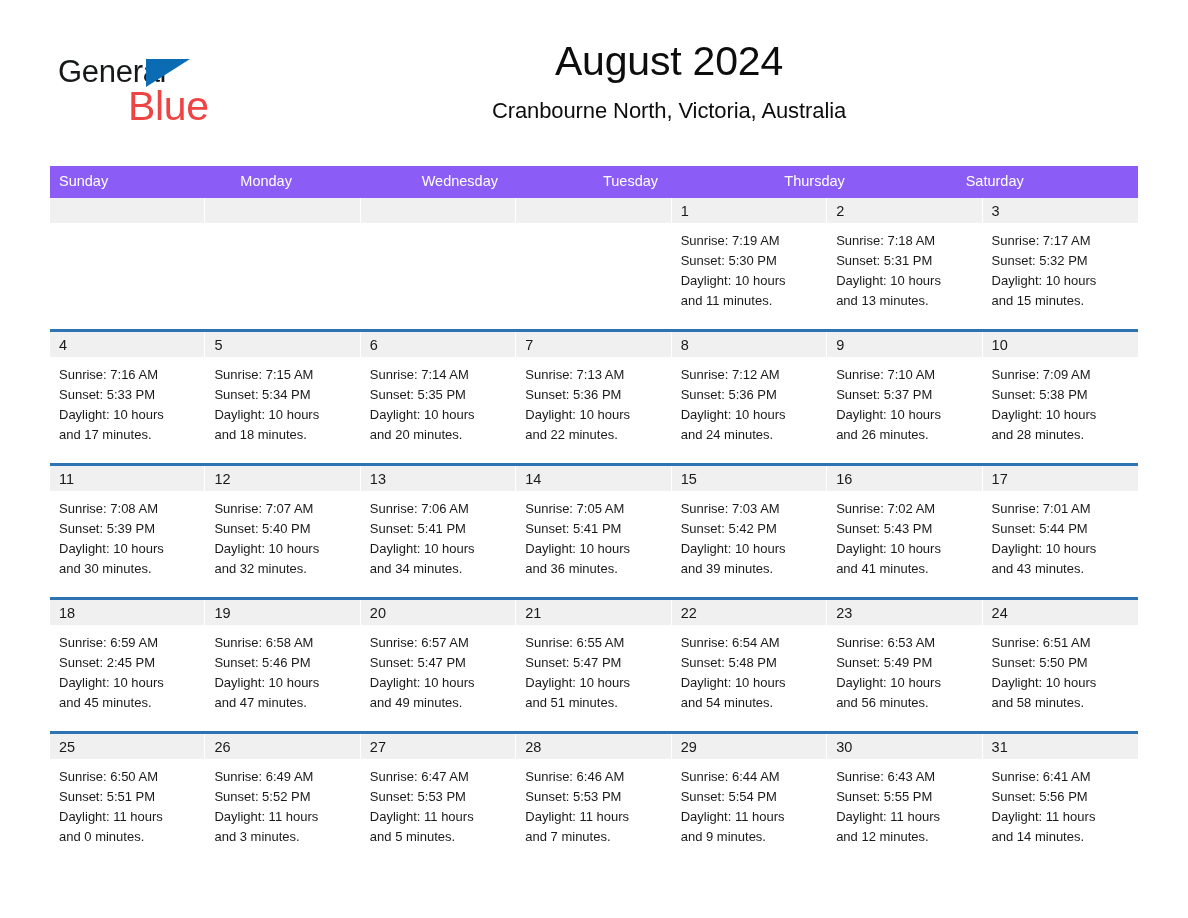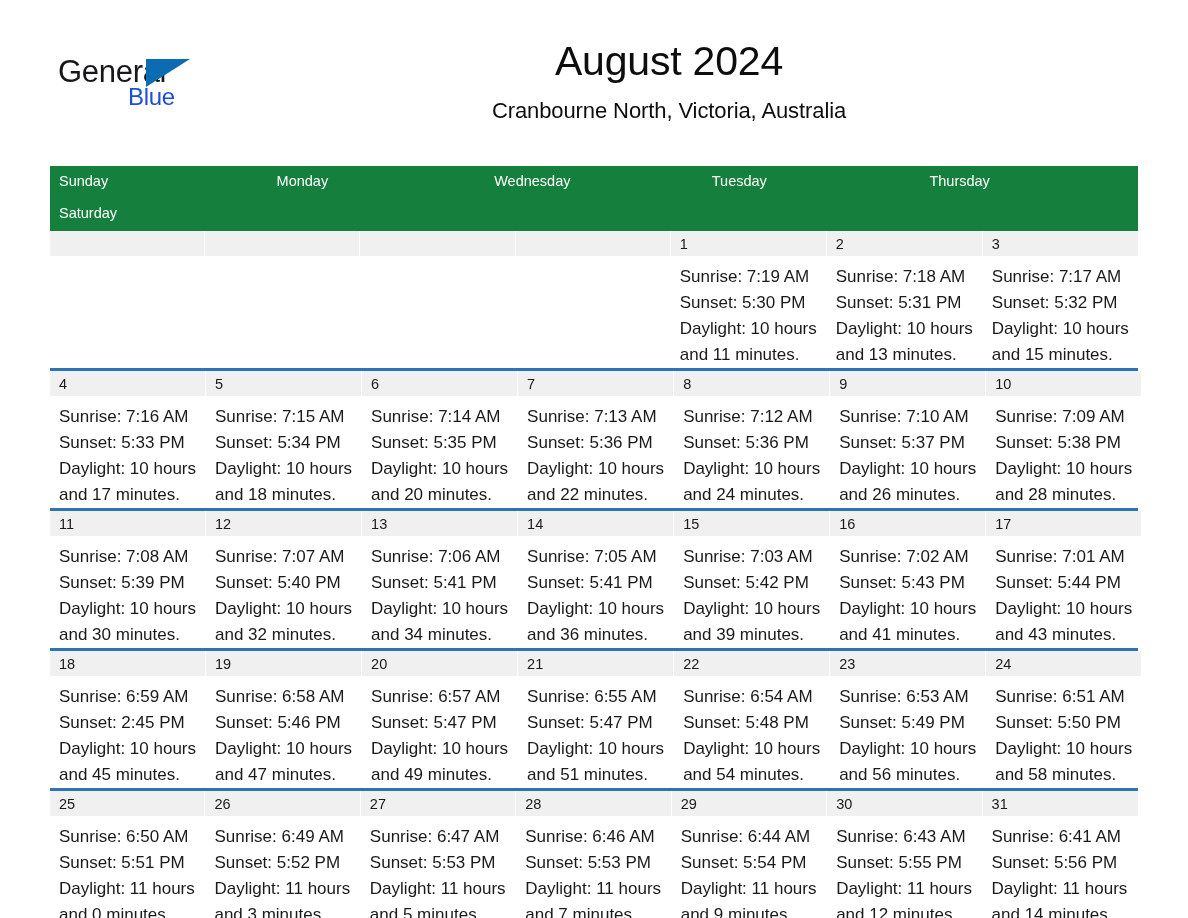--- a/index.html
+++ b/index.html
@@ -50,23 +50,23 @@
     width: 44px;
     height: 28px;
     background: #0b6cb3;
     clip-path: polygon(0 0, 100% 100%, 0 100%);
     transform: scaleY(-1);
   }
   .logo-word-blue {
     position: absolute;
     left: 78px;
     top: 45px;
-    font-size: 24px;
+    font-size: 41px;
     letter-spacing: -0.3px;
-    color: #1d4ed8;
+    color: #ef4444;
   }
   .titles {
     text-align: center;
     padding-top: 2px;
     flex: 1 1 auto;
   }
   .cal-title {
     font-size: 41px;
     font-weight: normal;
     color: #0d0d0d;
@@ -81,22 +81,22 @@
     letter-spacing: -0.1px;
   }
 
   
   .calendar {
     margin: 2px 50px 0 50px;
     width: 1088px;
   }
   .weekday-row {
     display: grid;
-    grid-template-columns: repeat(5, 1fr);
-    background: #15803d;
+    grid-template-columns: repeat(6, 1fr);
+    background: #8b5cf6;
     margin-top: 48px;
   }
   .weekday {
     padding: 7px 9px 8px 9px;
     color: #ffffff;
     font-size: 14.5px;
     line-height: 1.2;
   }
 
   .week-row {
@@ -118,21 +118,21 @@
   .date-band {
     background: #f0f0f0;
     height: 25px;
     padding: 3px 9px 0 9px;
     font-size: 14.5px;
     color: #1a1a1a;
     line-height: 1.4;
   }
   .cell-body {
     padding: 8px 9px 0 9px;
-    font-size: 17px;
+    font-size: 13px;
     line-height: 1.53;
     color: #1a1a1a;
   }
   .cell-body div { white-space: nowrap; }
   .daycell.empty .date-band { color: transparent; }
 </style>
 </head>
 <body>
 
 <div class="page">

